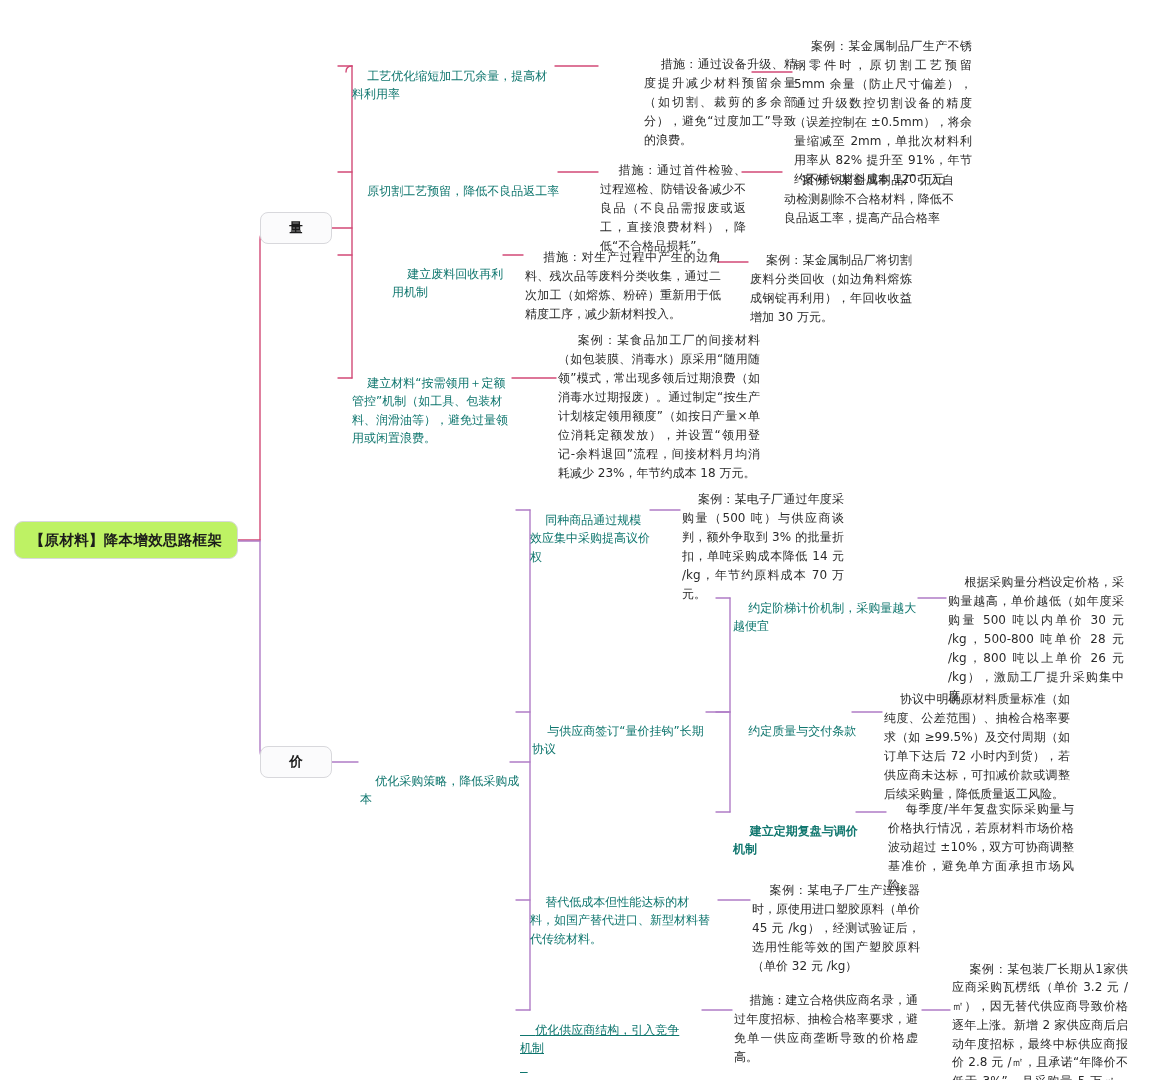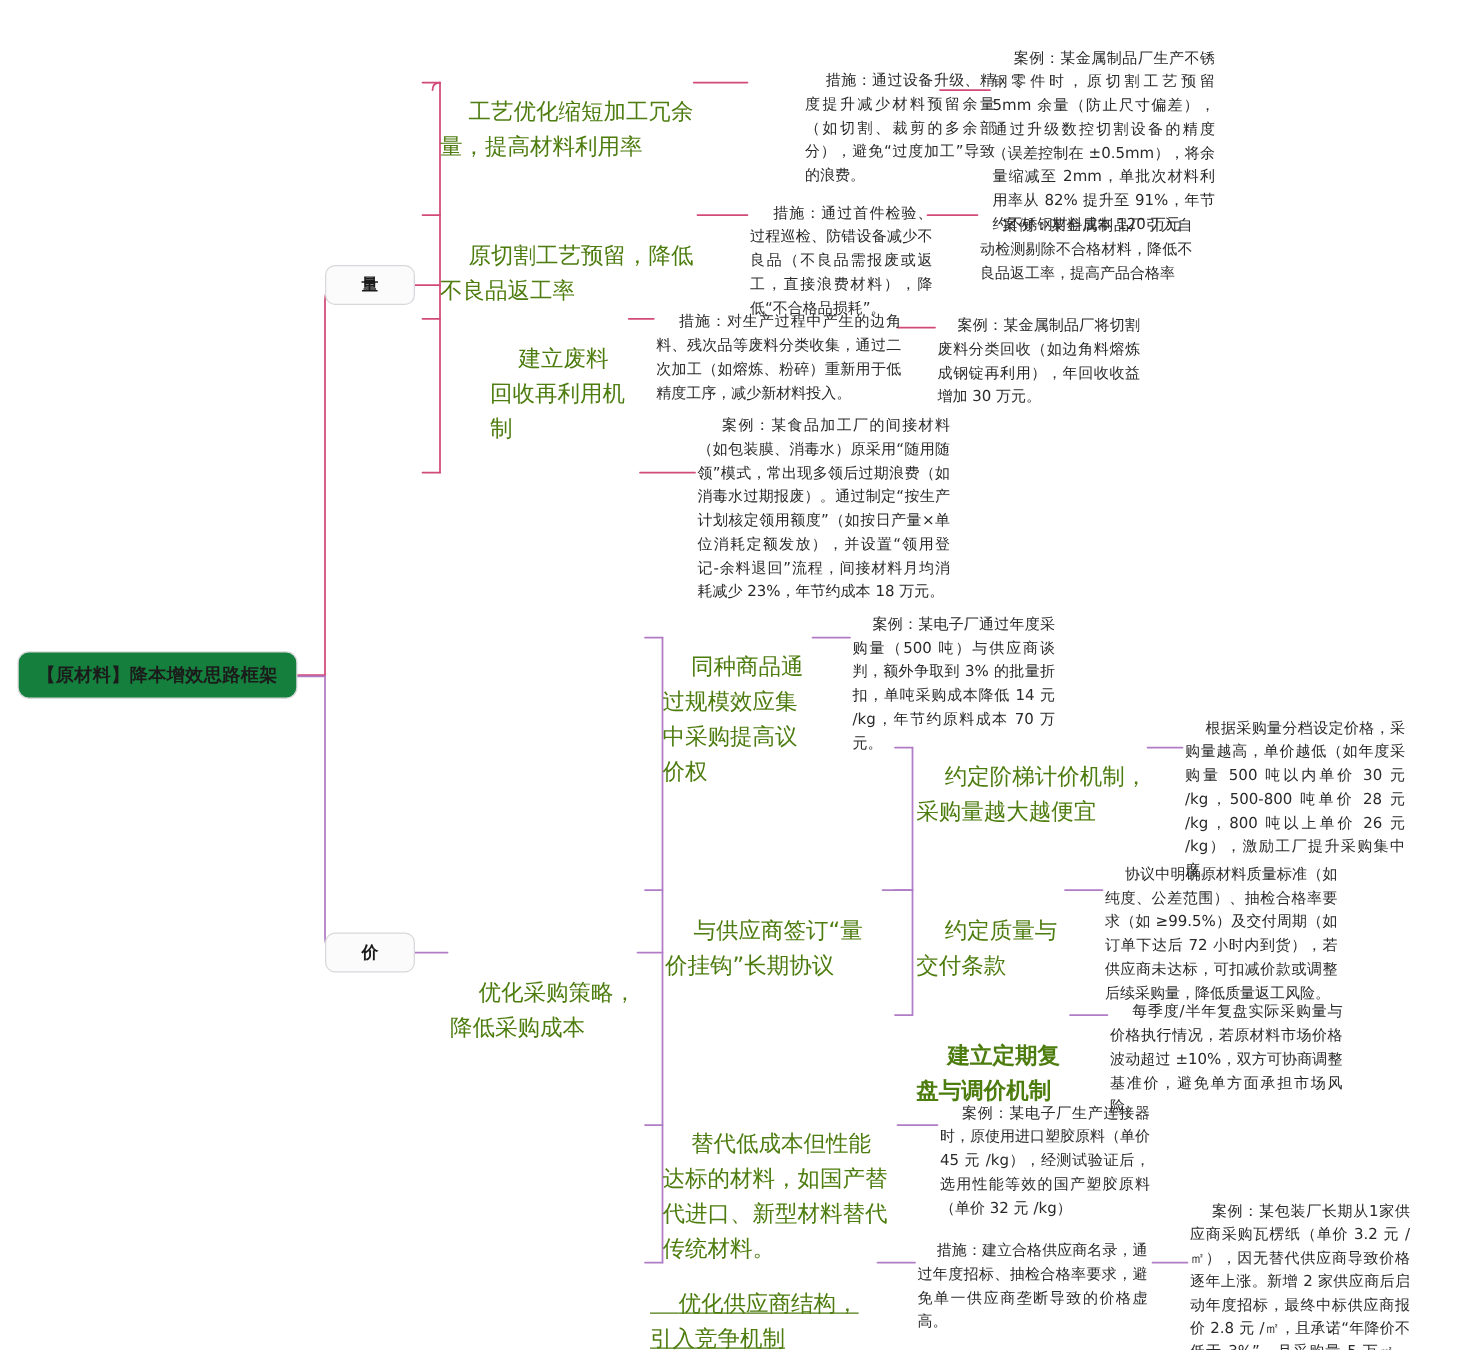--- a/index.html
+++ b/index.html
@@ -9,35 +9,35 @@
     color:#222222;
     -webkit-font-smoothing:antialiased;
   }
   #canvas{position:absolute;inset:0;}
   svg#links{position:absolute;left:0;top:0;width:1172px;height:1080px;pointer-events:none;}
   .node{position:absolute;box-sizing:border-box;}
   .txt{position:absolute;box-sizing:border-box;white-space:pre-wrap;}
 
   
   .root{
-    border:1px solid #d8d8dc;border-radius:9px;background:#15803d;
+    border:1px solid #d8d8dc;border-radius:9px;background:#bef264;
     font-size:14.5px;font-weight:700;color:#1b1b1b;
     display:flex;align-items:center;justify-content:center;
     letter-spacing:.3px;
     box-shadow:0 0 0 0 rgba(0,0,0,0);
   }
   
   .cap{
     border:1px solid #d8d8dc;border-radius:8px;background:#fbfbfc;
     font-size:13.5px;font-weight:600;color:#1b1b1b;
     display:flex;align-items:center;justify-content:center;
   }
   
   .topic{
-    font-size:18px;line-height:1.55;color:#4d7c0f;font-weight:500;
+    font-size:12px;line-height:1.55;color:#0f766e;font-weight:500;
   }
   
   .leaf{
     font-size:12px;line-height:1.58;color:#2a2a2a;font-weight:400;
     text-align:justify;
   }
   .leaf.sm{font-size:12.0px;line-height:1.56;}
 </style>
 </head>
 <body>
@@ -138,20 +138,23 @@
   <div class="txt topic" style="left:352px;top:246px;width:152px;padding-left:40px;">
     <span>建立废料回收再利用机制</span>
   </div>
   <div class="txt leaf" style="left:525px;top:229px;width:196px;">
     <span>措施：对生产过程中产生的边角料、残次品等废料分类收集，通过二次加工（如熔炼、粉碎）重新用于低精度工序，减少新材料投入。</span>
   </div>
   <div class="txt leaf" style="left:750px;top:232px;width:162px;">
     <span>案例：某金属制品厂将切割废料分类回收（如边角料熔炼成钢锭再利用），年回收收益增加 30 万元。</span>
   </div>
 
+  <div class="txt topic" style="left:352px;top:355px;width:162px;">
+    <span>建立材料“按需领用＋定额管控”机制（如工具、包装材料、润滑油等），避免过量领用或闲置浪费。</span>
+  </div>
   <div class="txt leaf" style="left:558px;top:312px;width:202px;">
     <span>案例：某食品加工厂的间接材料（如包装膜、消毒水）原采用“随用随领”模式，常出现多领后过期浪费（如消毒水过期报废）。通过制定“按生产计划核定领用额度”（如按日产量×单位消耗定额发放），并设置“领用登记-余料退回”流程，间接材料月均消耗减少 23%，年节约成本 18 万元。</span>
   </div>
 
   <div class="txt topic" style="left:360px;top:753px;width:160px;">
     <span>优化采购策略，降低采购成本</span>
   </div>
 
   <div class="txt topic" style="left:530px;top:492px;width:122px;">
     <span>同种商品通过规模效应集中采购提高议价权</span>

